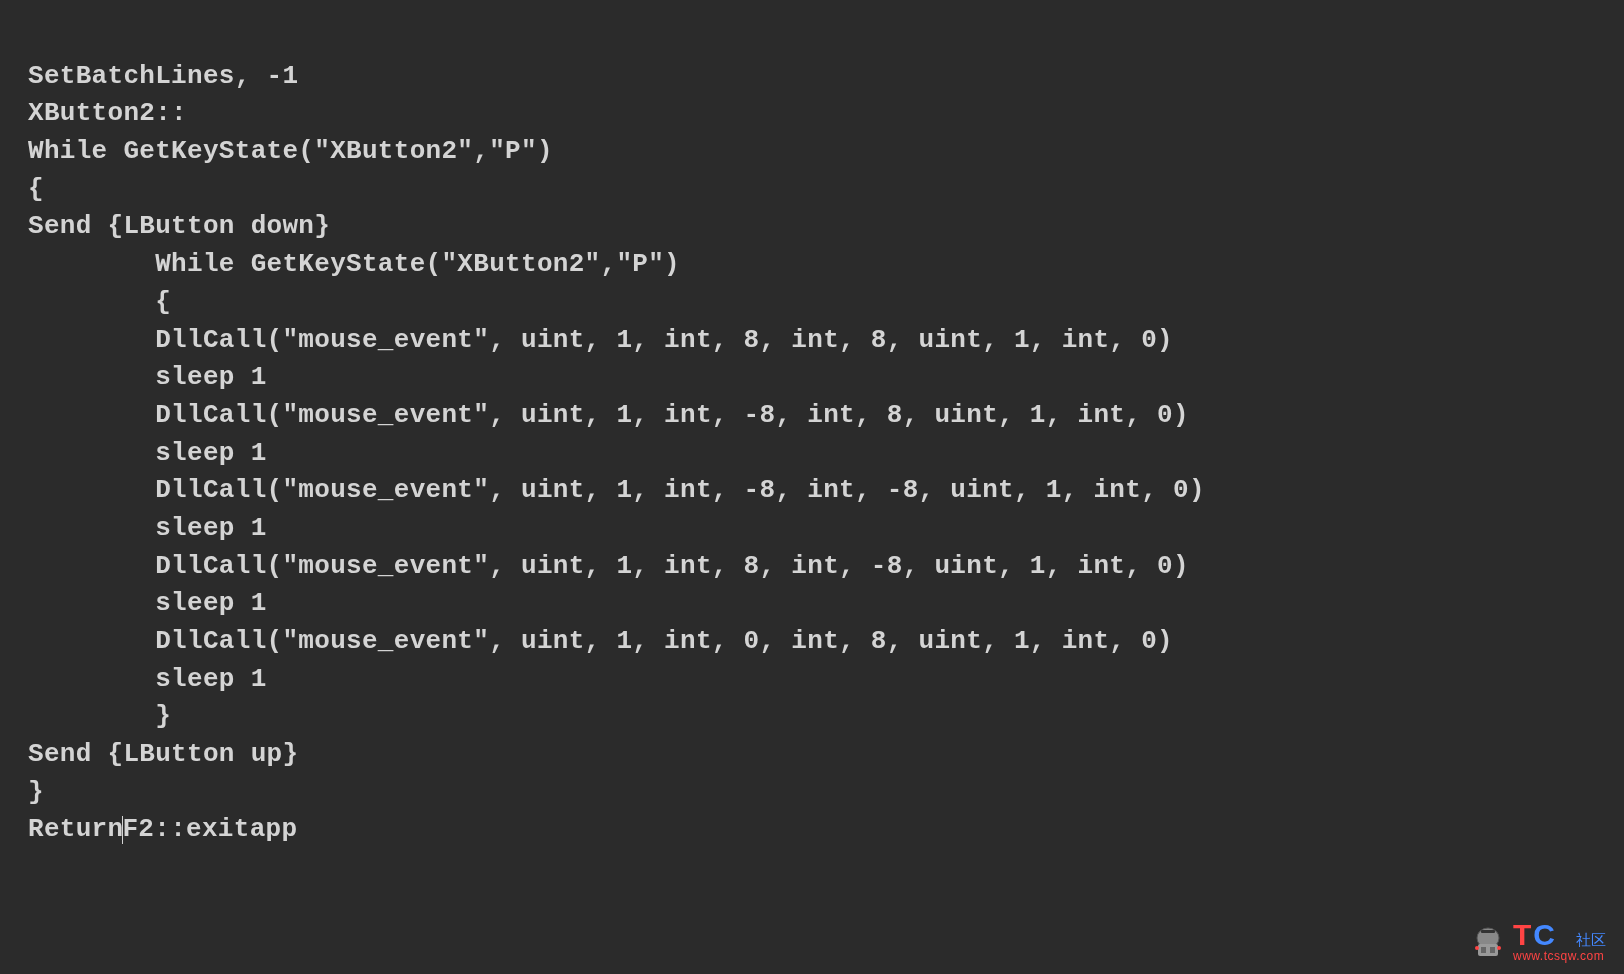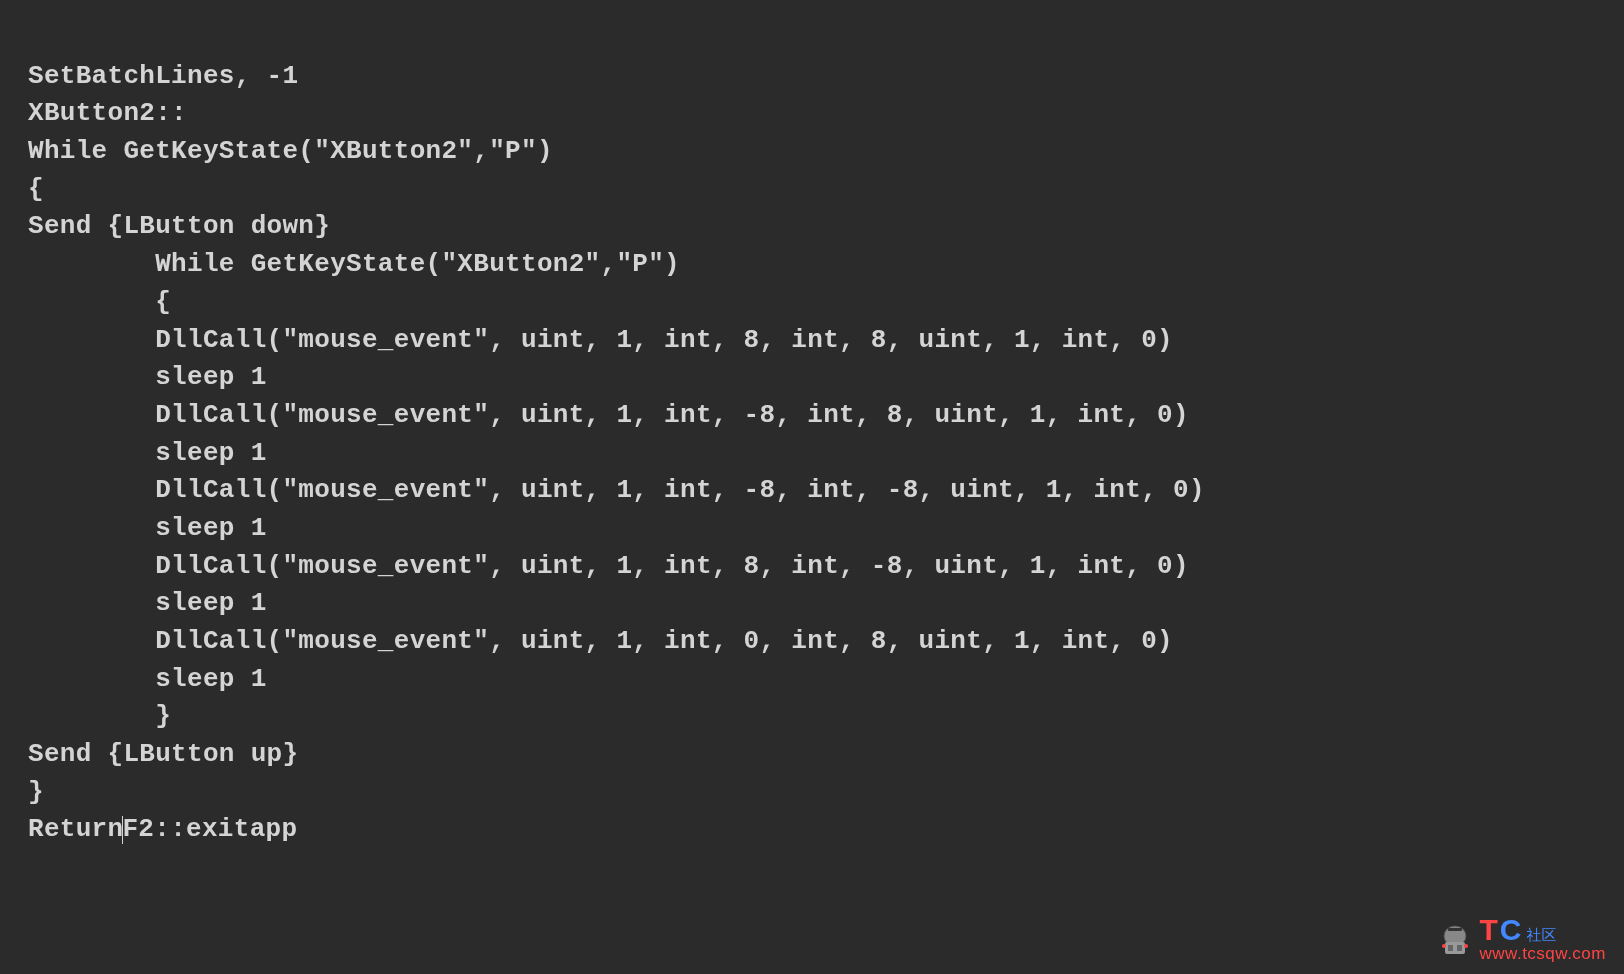--- a/index.html
+++ b/index.html
@@ -56,25 +56,25 @@
     .watermark-c {
       color: #4488ff;
       font-size: 30px;
       font-weight: bold;
       font-family: Arial, sans-serif;
     }
     .watermark-cn {
       color: #4488ff;
       font-size: 15px;
       font-family: Arial, sans-serif;
-      margin-left: 3px;
+      margin-left: 19px;
     }
     .watermark-url {
       color: #ff4444;
-      font-size: 17px;
+      font-size: 12px;
       font-family: Arial, sans-serif;
       letter-spacing: 0.5px;
     }
     .cursor {
       display: inline-block;
       width: 1px;
       height: 28px;
       background: #d4d4d4;
       vertical-align: middle;
       margin: 0 -1px;

